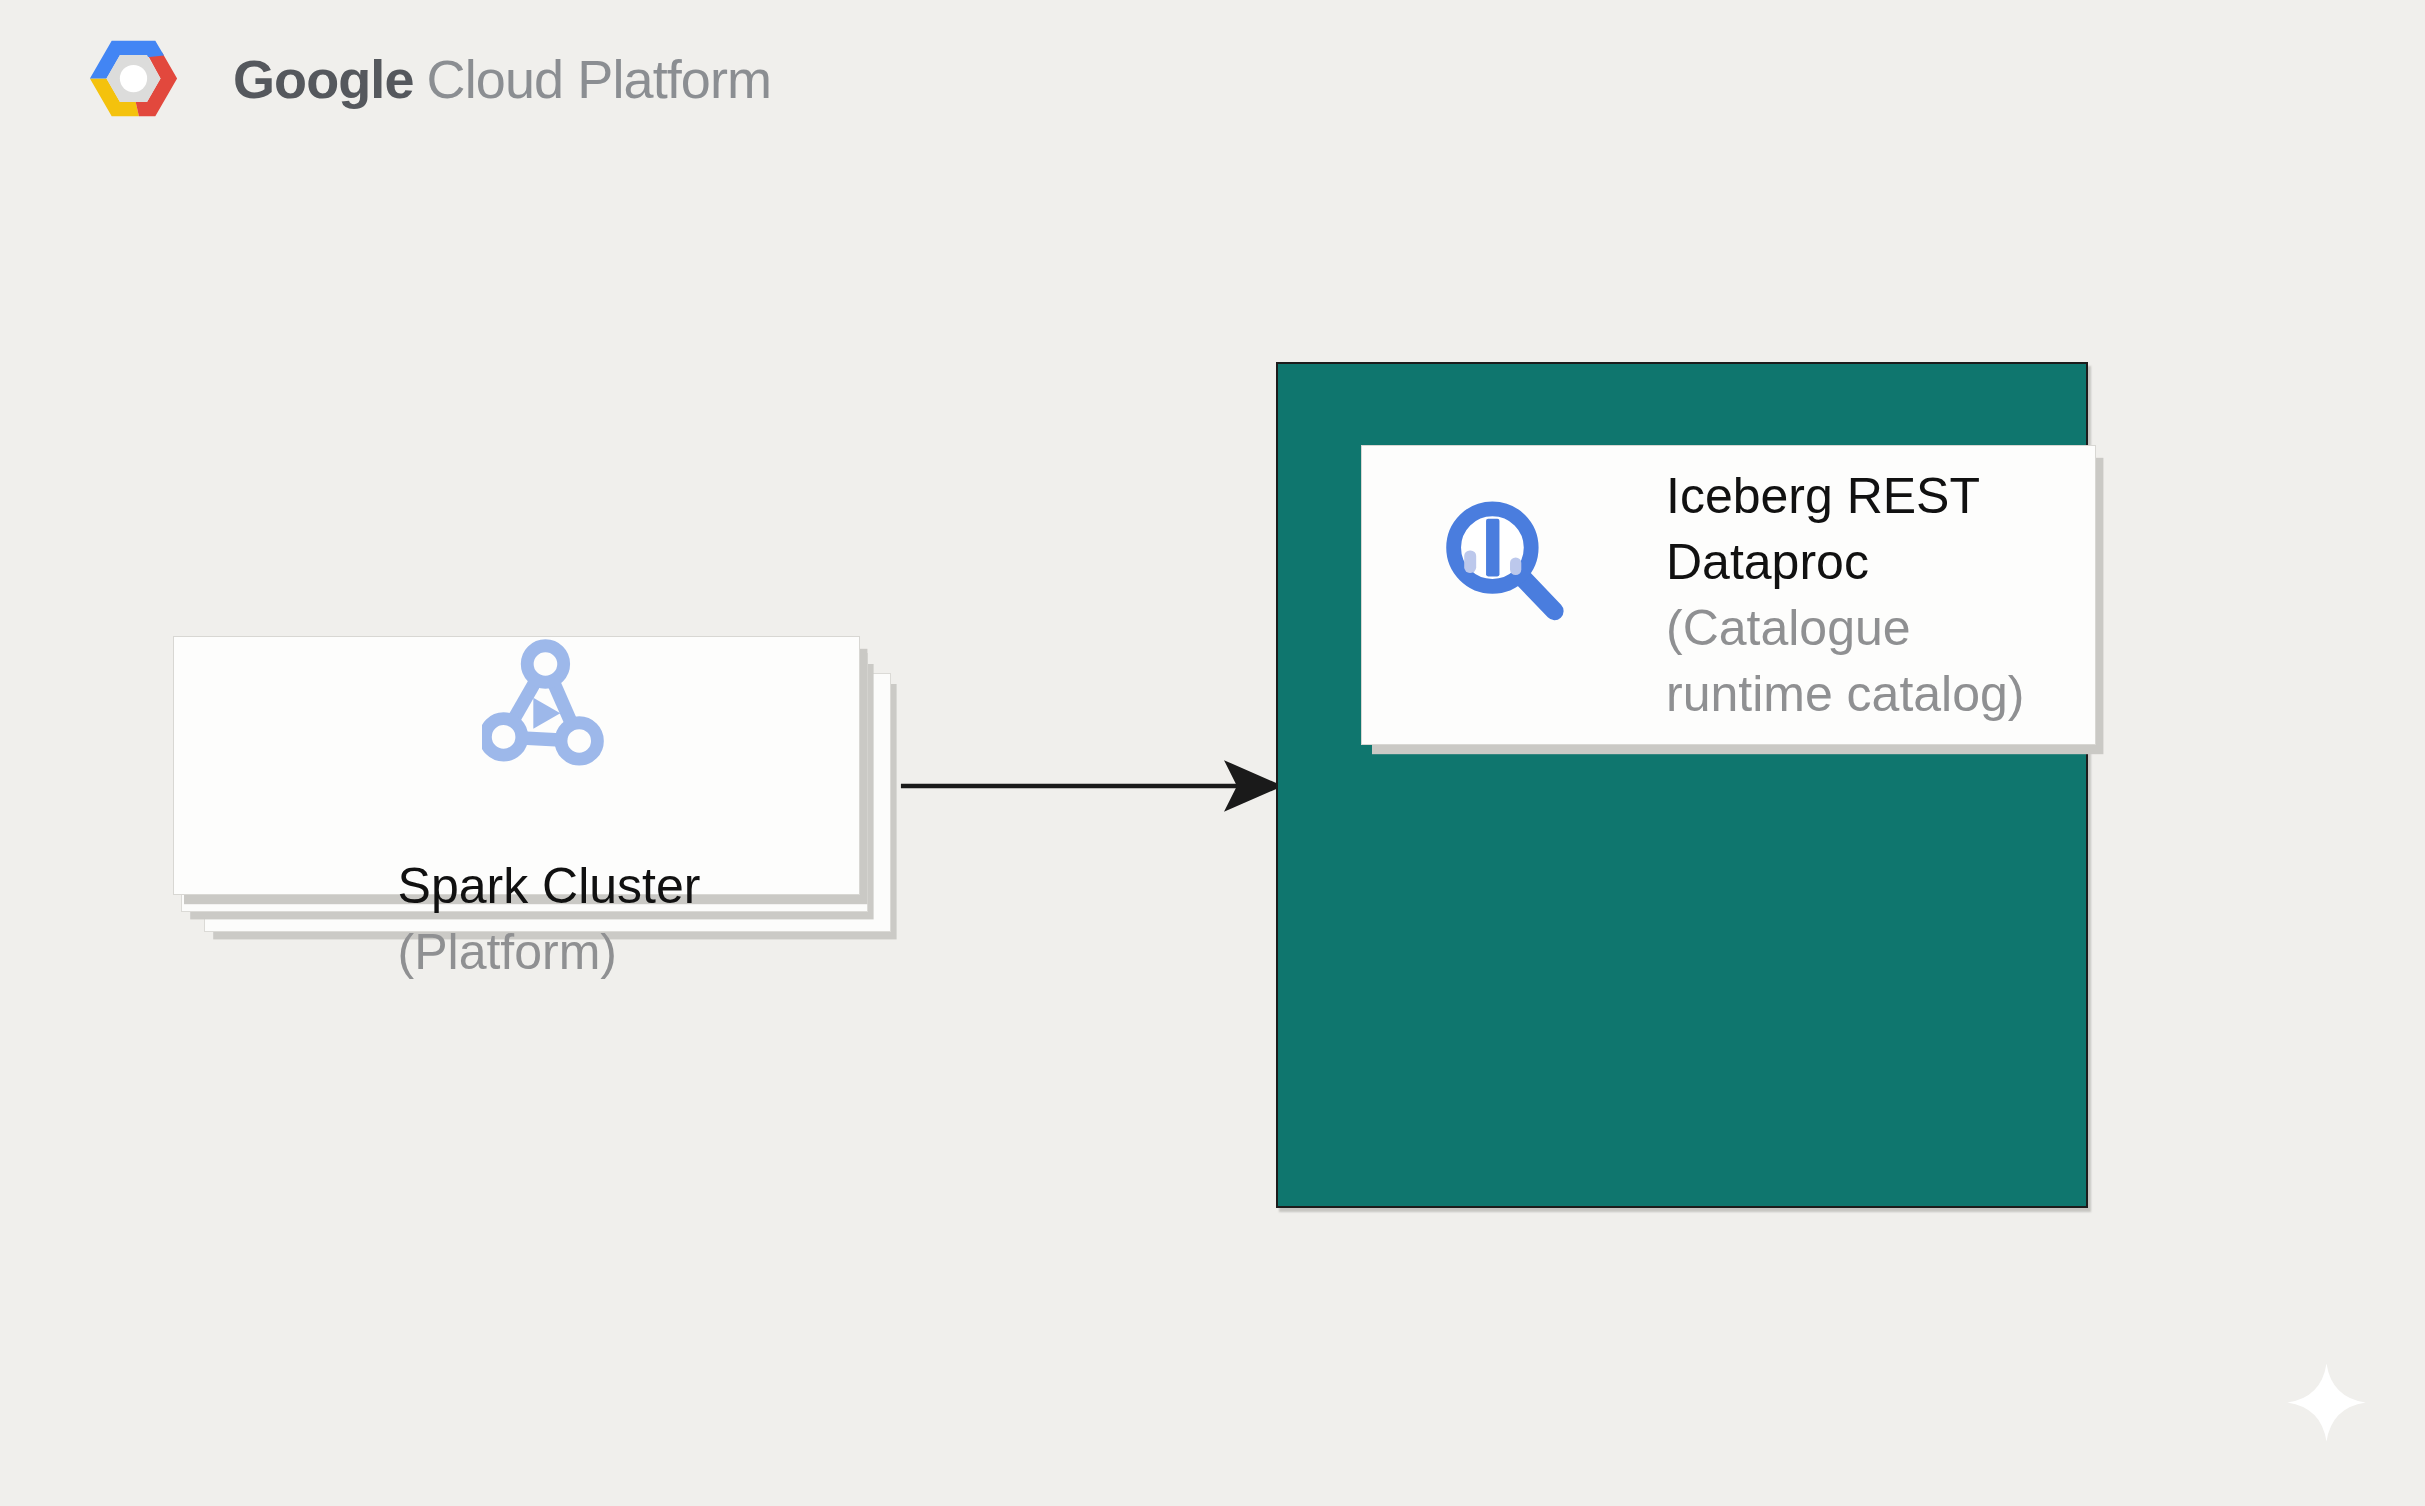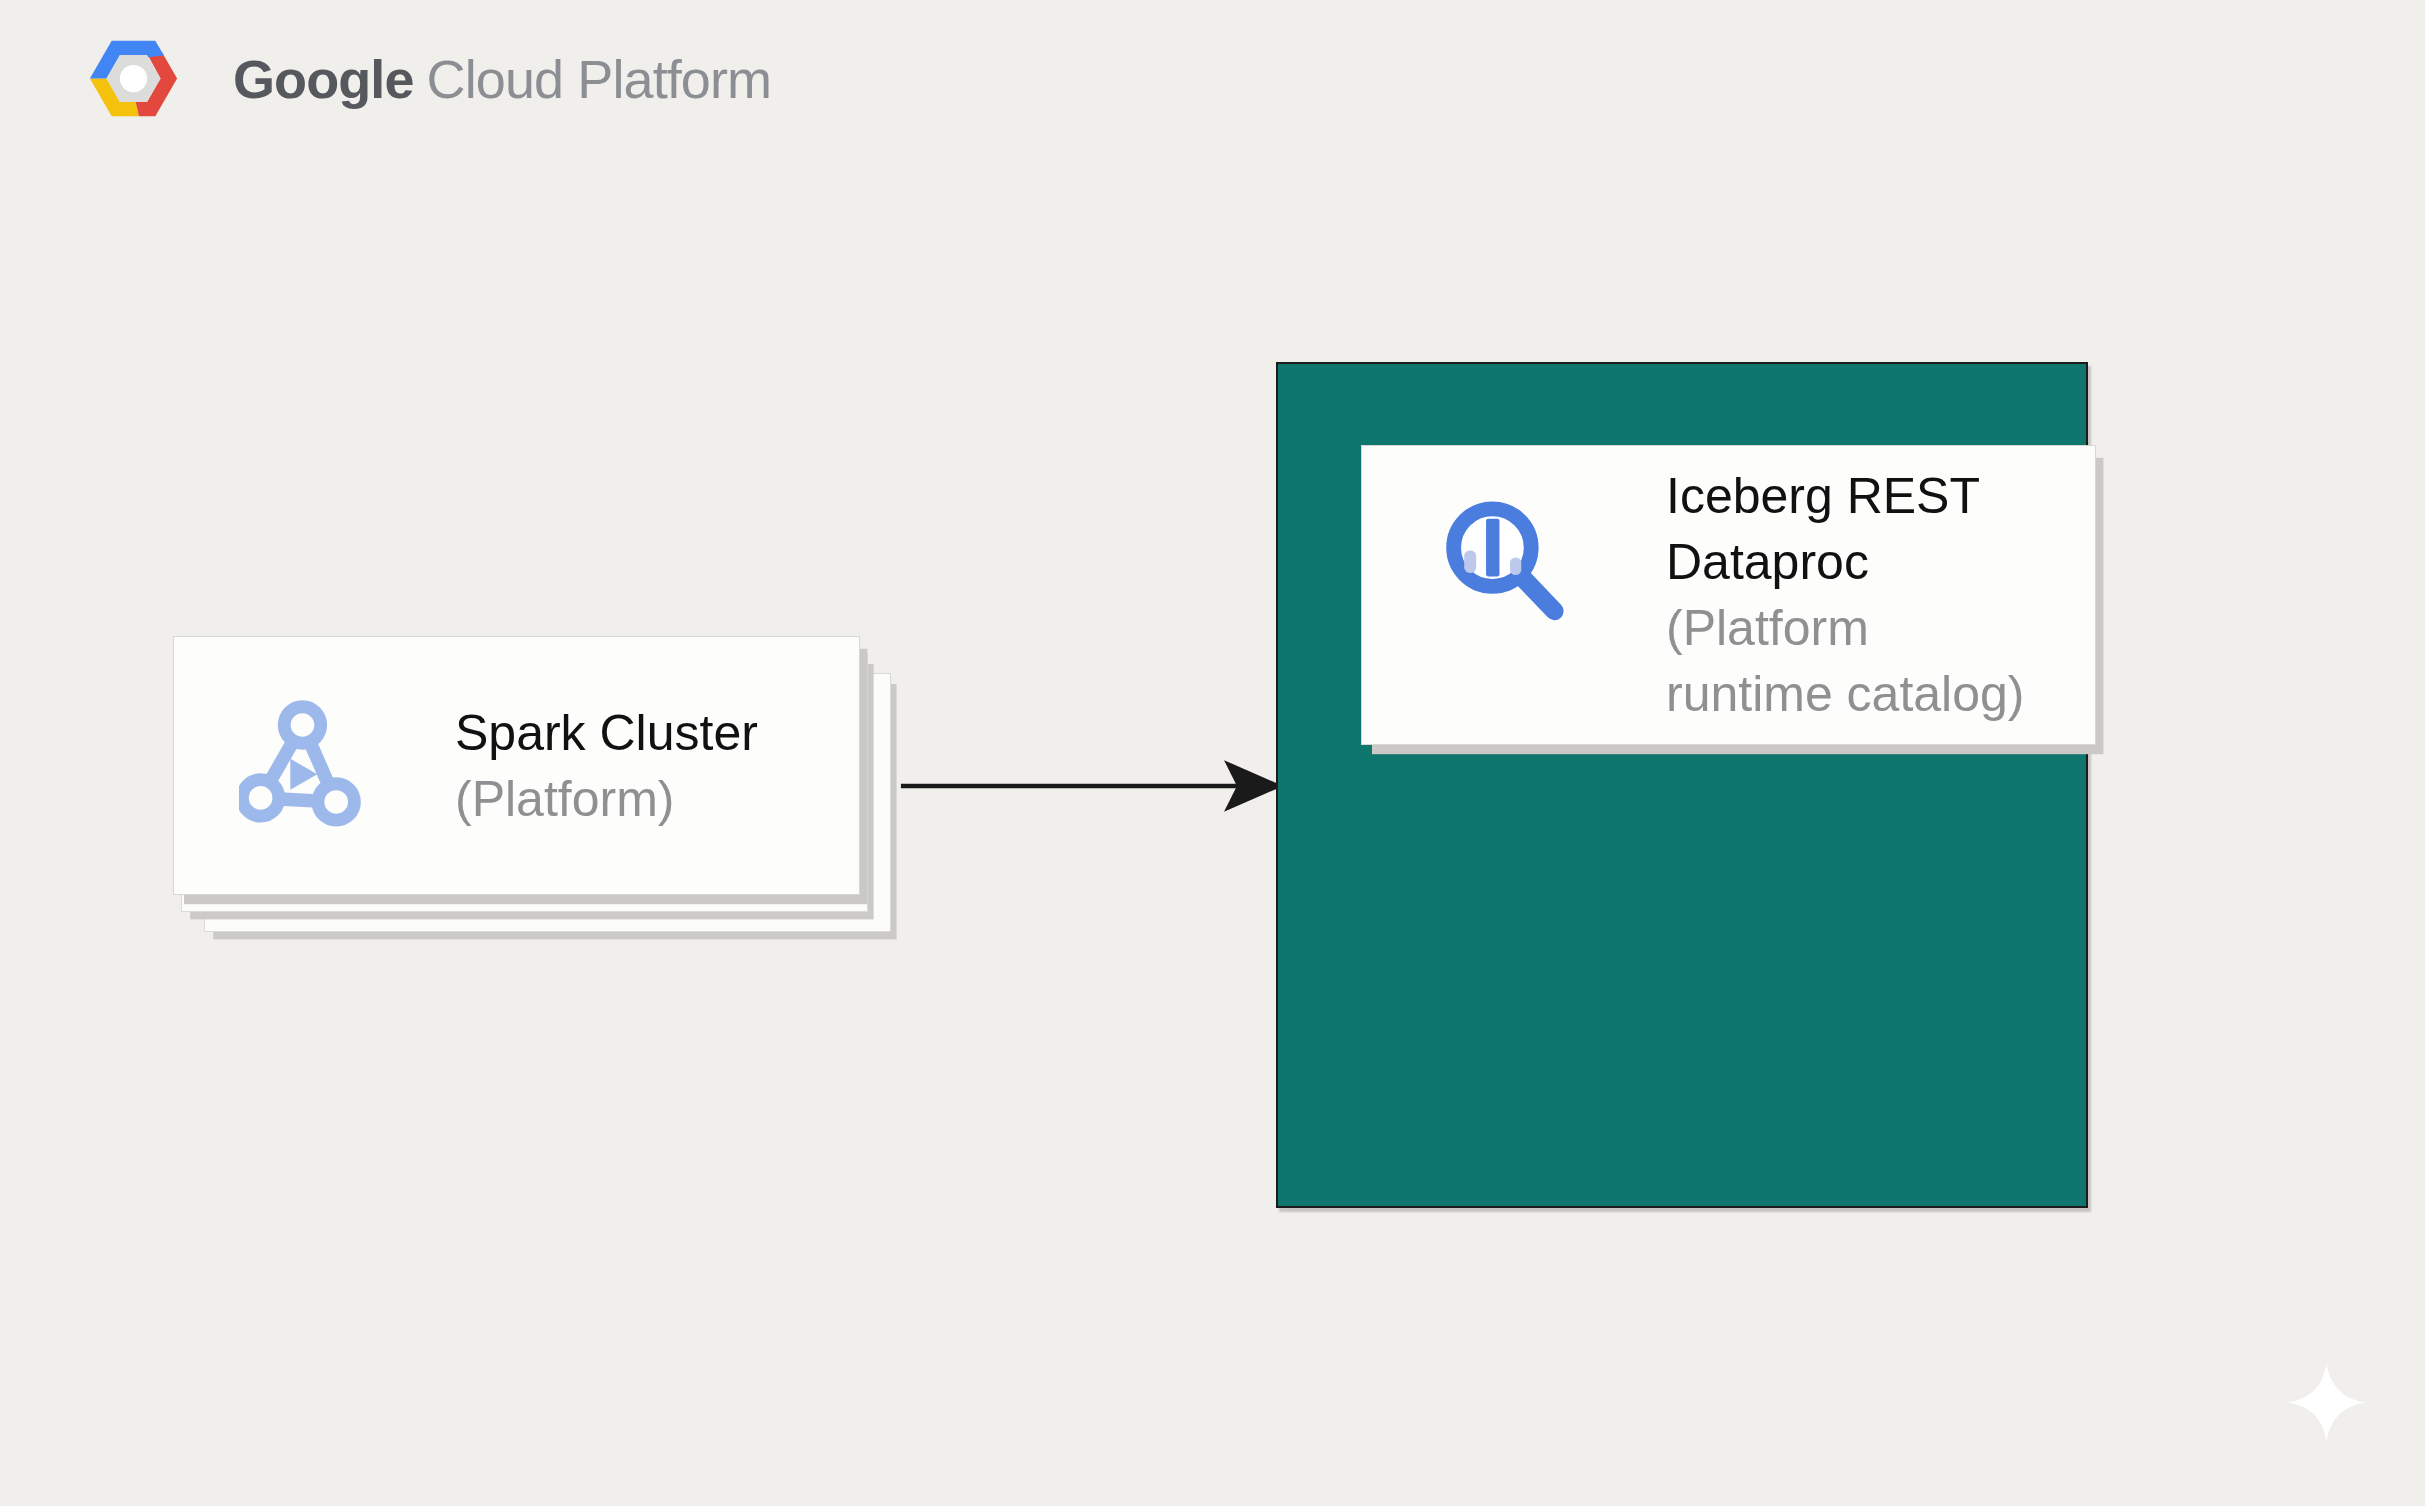--- a/index.html
+++ b/index.html
@@ -26,21 +26,21 @@
     box-shadow:7.4px 9.2px 0 -1.8px #cbcac6;
   }
   .layer-back{left:30.5px;top:37px;}
   .layer-mid{left:8.3px;top:16.6px;}
   .node-card{
     position:absolute;box-sizing:border-box;
     background:#fdfdfc;border:1.8px solid #d8d7d3;
     box-shadow:9.2px 11px 0 -1.8px #cac9c5;
     display:flex;align-items:center;
   }
-  .spark-card{left:0;top:0;width:687px;height:259px;padding-left:65px;gap:81px;}
+  .spark-card{left:0;top:0;width:687px;height:259px;padding-left:65px;gap:81px;flex-direction:column;}
   .spark-card svg{width:135px;height:135px;flex:0 0 auto;}
 
   
   .arrow{position:absolute;left:899px;top:738px;width:386px;height:96px;}
 
   
   .lakehouse-group{
     position:absolute;left:1276px;top:362px;width:812px;height:846px;
     box-sizing:border-box;background:#0f766e;border:2.8px solid #1c1c1c;
     box-shadow:2.8px 3.7px 1.8px rgba(120,120,115,.35);
@@ -115,21 +115,21 @@
       <svg viewBox="0 0 100 100" aria-hidden="true">
         <line x1="61" y1="59" x2="84" y2="83" stroke="#4a7dde" stroke-width="13" stroke-linecap="round"></line>
         <circle cx="40" cy="38" r="27.5" fill="#ffffff" stroke="#4a7dde" stroke-width="10.5"></circle>
         <rect x="20" y="40" width="8.5" height="16" rx="4" fill="#bcc8ec"></rect>
         <rect x="52.5" y="45" width="8" height="12.5" rx="4" fill="#bcc8ec"></rect>
         <rect x="35.5" y="17.5" width="9.5" height="41" rx="1.5" fill="#4a7dde"></rect>
       </svg>
       <div class="node-text">
         <div class="node-title">Iceberg REST</div>
         <div class="node-title">Dataproc</div>
-        <div class="node-subtitle">(Platform</div>
+        <div class="node-subtitle">(Catalogue</div>
         <div class="node-subtitle">runtime catalog)</div>
       </div>
     </div>
 
   </div>
 
 
   <svg class="sparkle" viewBox="0 0 100 100" aria-hidden="true">
     <path d="M50 4 Q56 44 96 50 Q56 56 50 96 Q44 56 4 50 Q44 44 50 4 Z" fill="#ffffff"></path>
   </svg>

